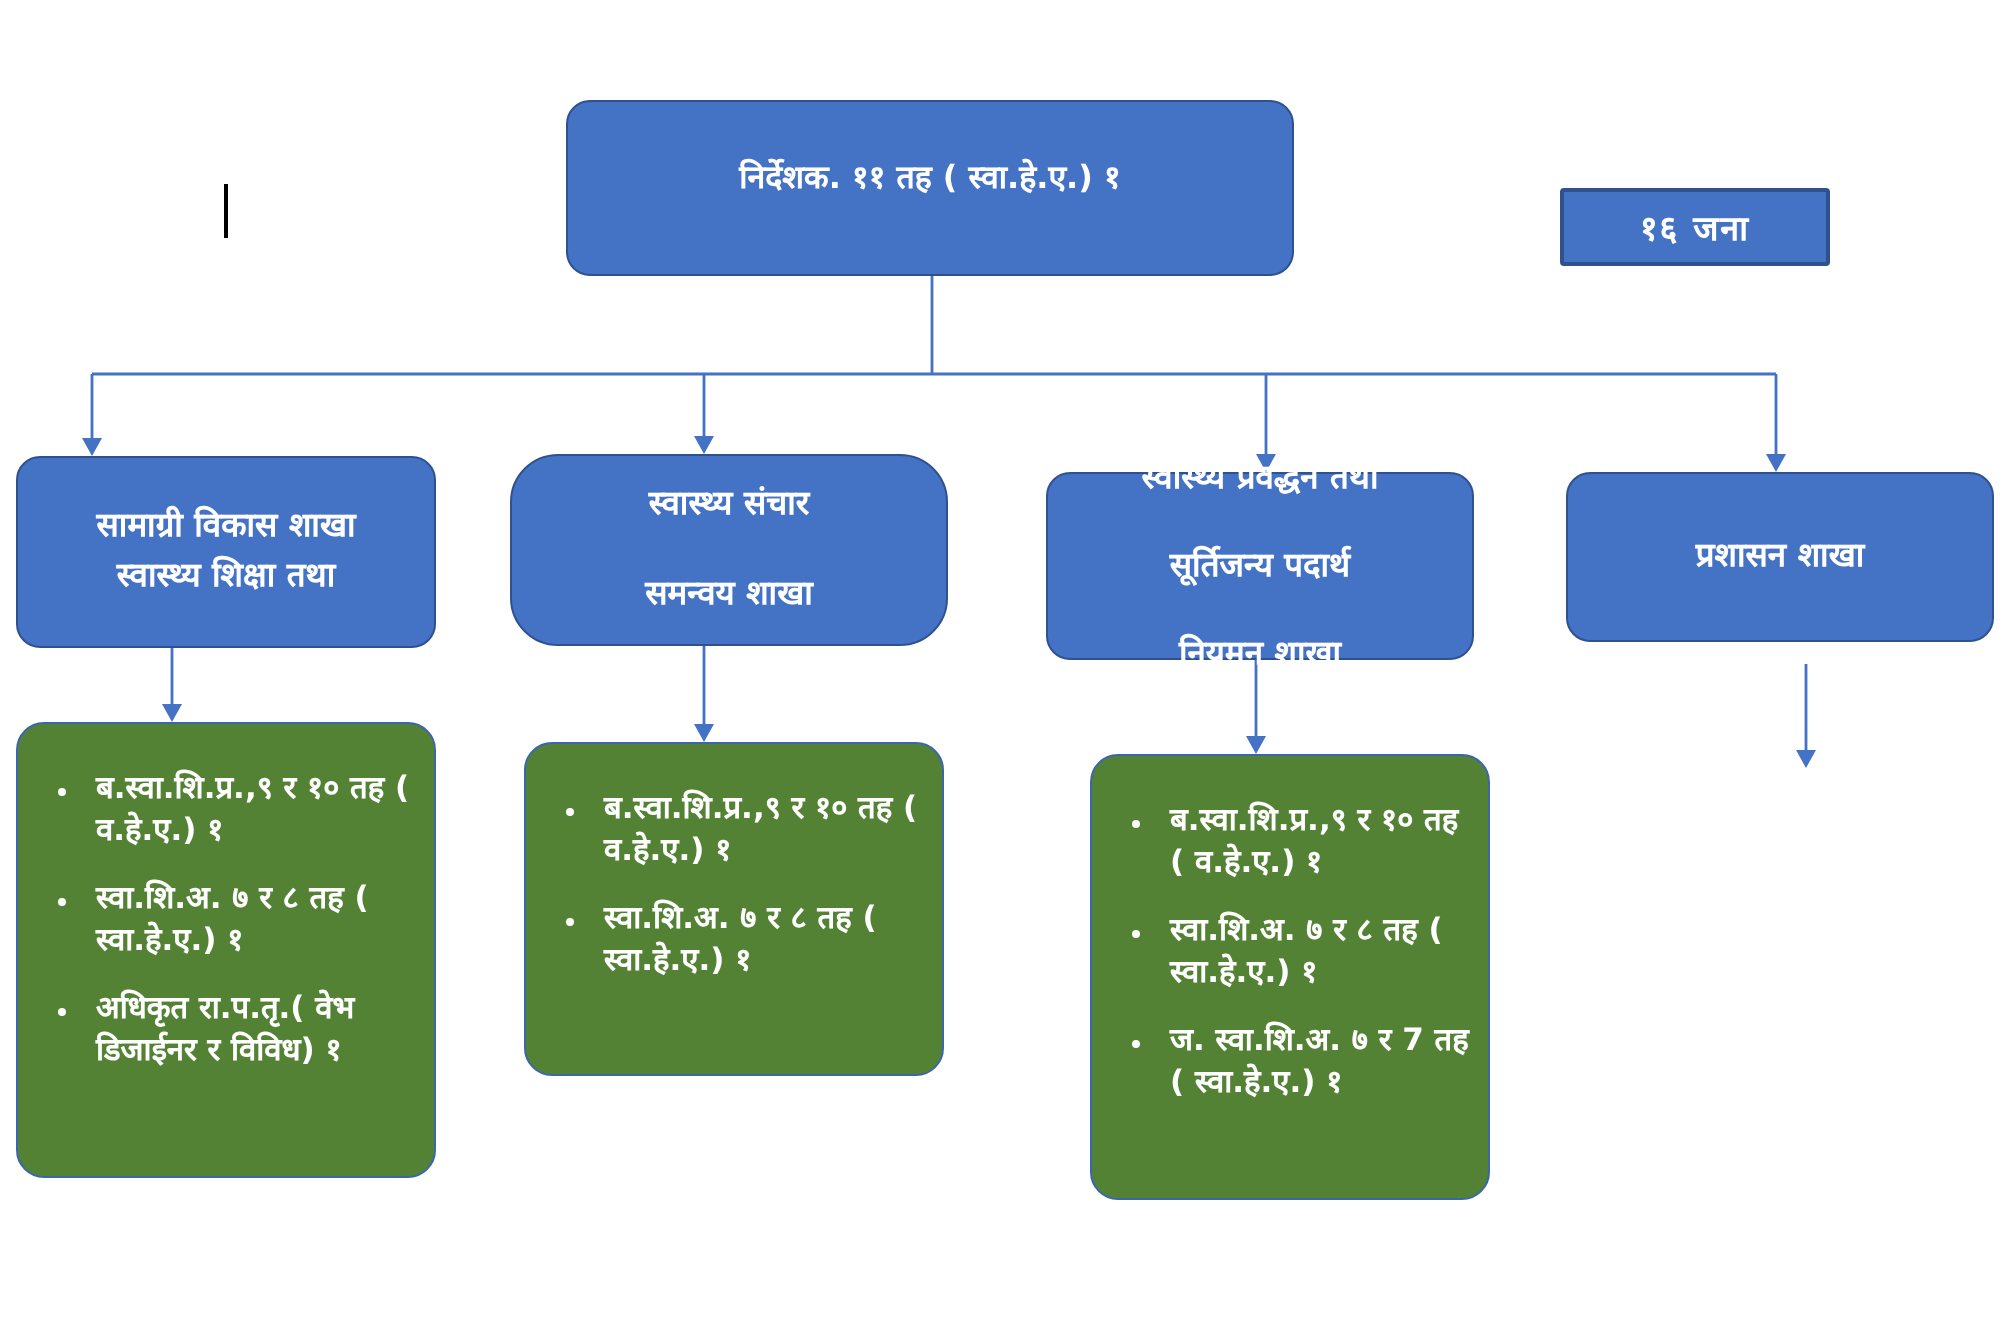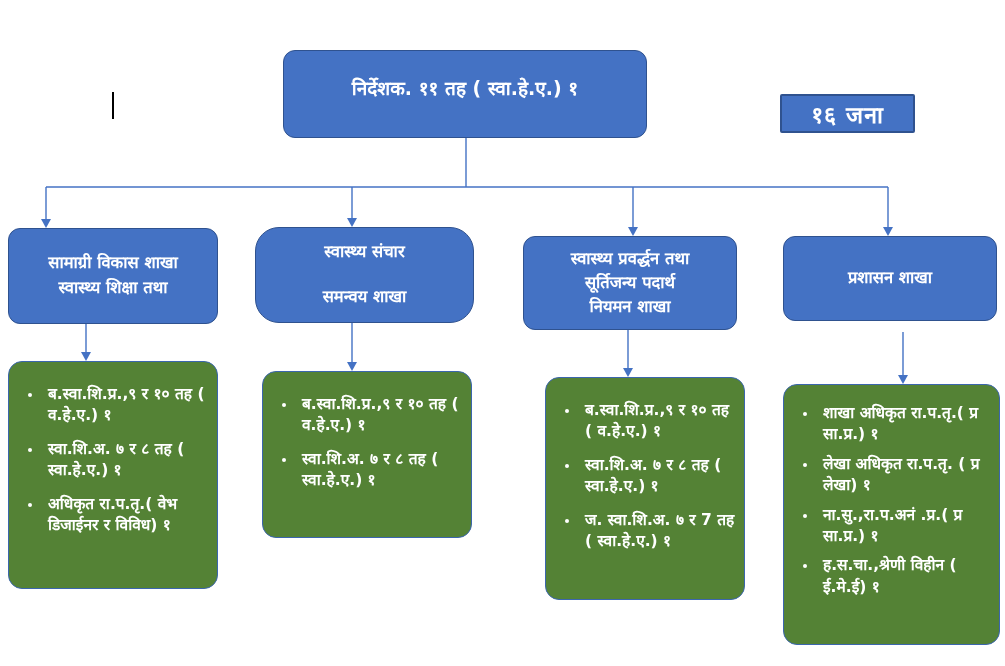--- a/index.html
+++ b/index.html
@@ -20,40 +20,40 @@
     color: var(--text, #ffffff);
     font-weight: 700;
     display: flex;
     flex-direction: column;
     align-items: center;
     justify-content: center;
     text-align: center;
   }
   .root-box {
     left: 283px; top: 50px; width: 364px; height: 88px;
-    font-size: 19px;
+    font-size: 16px;
     padding-bottom: 12px;
   }
   .count-box {
     left: 780px; top: 94px; width: 135px; height: 39px;
     border-radius: 2px;
     border-width: 2.5px;
-    font-size: 23px;
+    font-size: 17px;
     letter-spacing: 1px;
   }
   .branch {
     font-size: 16.5px;
     line-height: 1.5;
     padding: 4px 8px;
   }
   .branch .title-line { display: block; }
   .branch-2 .title-line { margin: 10px 0; }
   .branch-1 { left: 8px;   top: 228px; width: 210px; height: 96px; }
   .branch-2 { left: 255px; top: 227px; width: 219px; height: 96px; border-radius: 24px; }
-  .branch-3 { left: 523px; top: 236px; width: 214px; height: 94px; line-height: 1.45; }
+  .branch-3 { left: 523px; top: 236px; width: 214px; height: 94px; line-height: 1.45; gap: 20px; }
   .branch-4 { left: 783px; top: 236px; width: 214px; height: 85px; }
   .detail {
     position: absolute;
     box-sizing: border-box;
     background: var(--detail-fill, #548235);
     border: 1.8px solid var(--detail-border, #3B66AD);
     border-radius: 14px;
     color: var(--text, #ffffff);
     font-weight: 700;
     padding: 22px 8px 8px 4px;
@@ -165,22 +165,14 @@
   </div>
 
   <div class="detail detail-3">
     <ul>
       <li>ब.स्वा.शि.प्र.,९ र १० तह ( व.हे.ए.) १</li>
       <li>स्वा.शि.अ. ७ र ८ तह ( स्वा.हे.ए.) १</li>
       <li>ज. स्वा.शि.अ. ७ र 7 तह ( स्वा.हे.ए.) १</li>
     </ul>
   </div>
 
-  <div class="detail detail-4">
-    <ul>
-      <li>शाखा अधिकृत रा.प.तृ.( प्र सा.प्र.) १</li>
-      <li>लेखा अधिकृत रा.प.तृ. ( प्र लेखा) १</li>
-      <li>ना.सु.,रा.प.अनं .प्र.( प्र सा.प्र.) १</li>
-      <li>ह.स.चा.,श्रेणी विहीन ( ई.मे.ई) १</li>
-    </ul>
-  </div>
 
 </div>
 
 </body></html>

